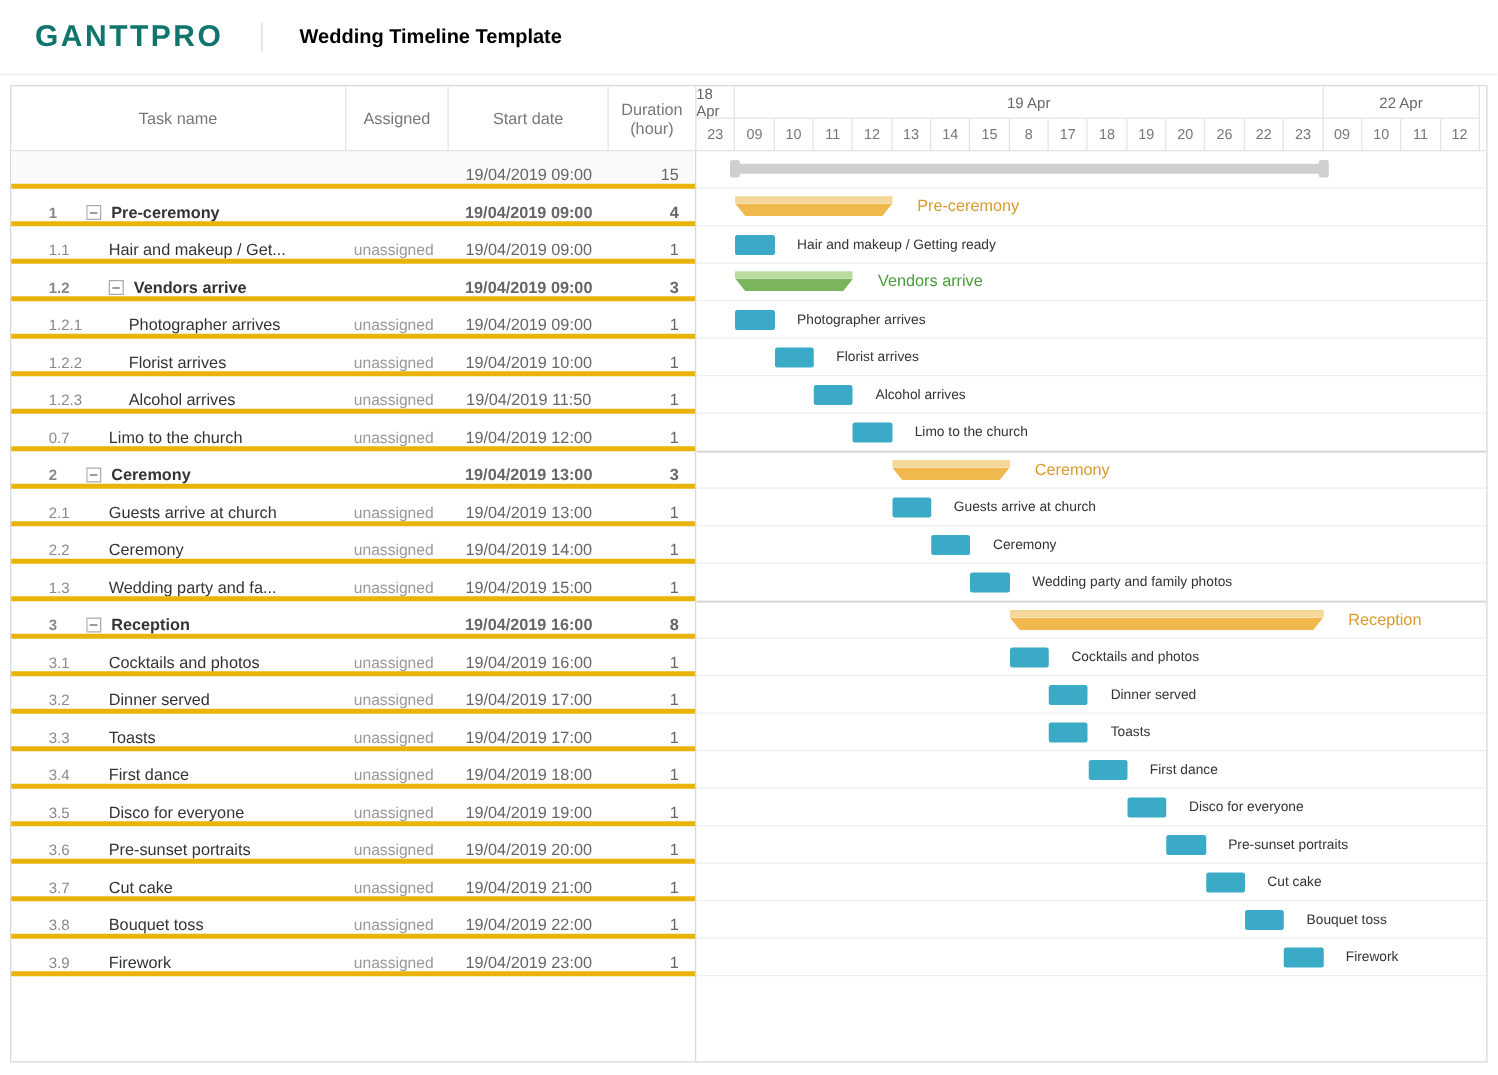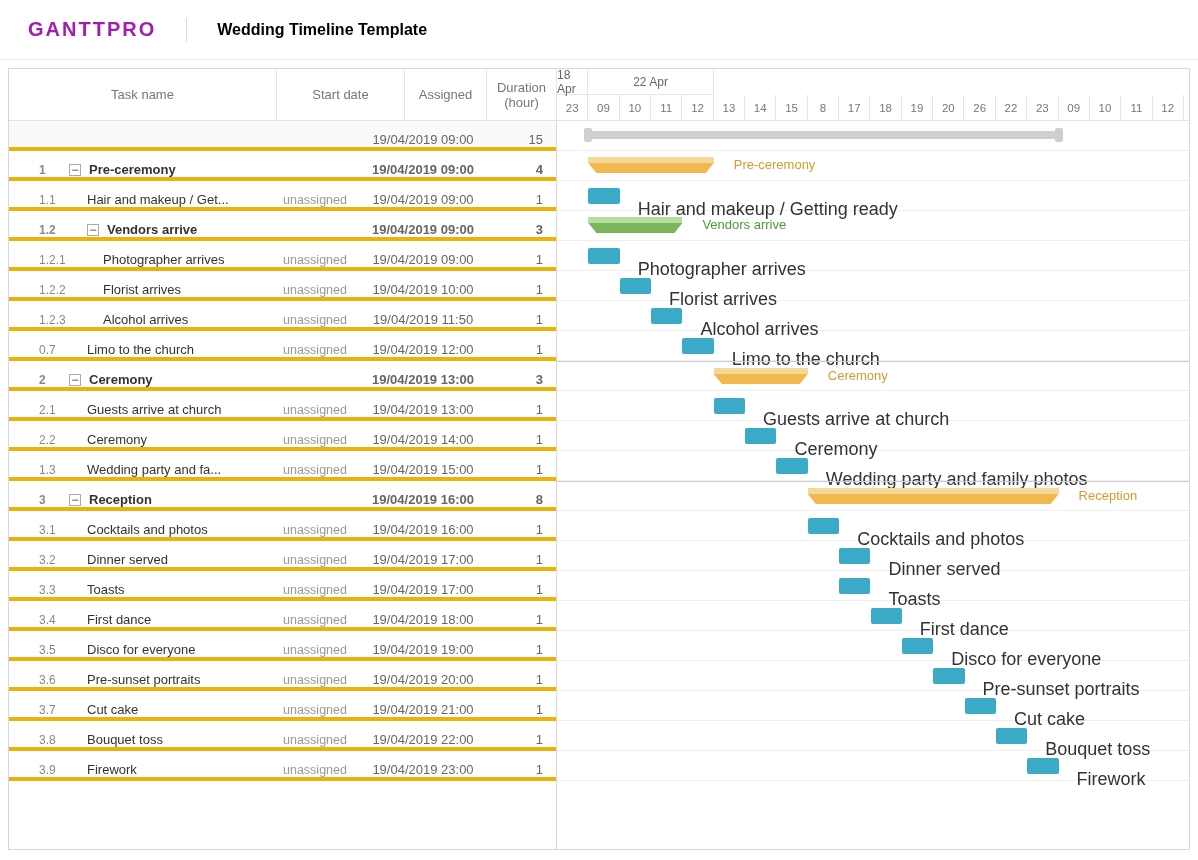--- a/index.html
+++ b/index.html
@@ -1,18 +1,18 @@
 <!DOCTYPE html>
 <html><head>
 <meta charset="utf-8">
 <style>
   * { box-sizing: border-box; margin: 0; padding: 0; }
   body { font-family: Arial, Helvetica, sans-serif; font-size: 13px; color: #333; background: #fff; }
   .topbar { display: flex; align-items: center; height: 60px; padding: 0 28px; border-bottom: 1px solid #ececec; }
-  .logo { font-family: Arial, sans-serif; font-weight: 800; letter-spacing: 2px; color: #a21caf; font-size: 20px; }
+  .logo { font-family: Arial, sans-serif; font-weight: 800; letter-spacing: 2px; color: #0f766e; font-size: 24px; }
   .divider { width: 1px; height: 24px; background: #d9d9d9; margin: 0 30px; }
   .project-title { font-size: 16px; font-weight: bold; color: #000000; }
 
   .sheet { border: 1px solid #d8d8d8; margin: 8px; background: #fff; height: 782px; display: flex; }
 
   
   .left-pane { width: 548px; flex: 0 0 548px; border-right: 1px solid #d8d8d8; }
 
   
   .col-head { height: 52px; display: flex; }
@@ -42,21 +42,21 @@
   .time-head { height:52px; border-bottom:1px solid #e4e4e4; }
   .time-head-row1 { height:26px; display:flex; }
   .time-head-row1 .dcell { border-right:1px solid #e4e4e4; border-bottom:1px solid #e4e4e4; font-size:12px; color:#666; display:flex;align-items:center;justify-content:center; }
   .time-head-row2 { height:26px; display:flex; }
   .time-head-row2 .hcell { width:31.35px; flex:0 0 31.35px; border-right:1px solid #e4e4e4; font-size:11.5px; color:#777; display:flex;align-items:center;justify-content:center; }
 
   .gantt-body { position:relative; }
   .gantt-row { height:30px; border-bottom:1px solid #eee; position:relative; }
   .gantt-row.groupsep { border-top: 1px solid #ccc; }
   .bar-task { position:absolute; top:7px; height:16px; border-radius:2px; background:#3aaac6; }
-  .bar-label { position:absolute; top:20px; height:16px; line-height:16px; font-size:18px; color:#333; white-space:nowrap; }
+  .bar-label { position:absolute; top:7px; height:16px; line-height:16px; font-size:11px; color:#333; white-space:nowrap; }
   .bar-group { position:absolute; top:6px; height:16px; }
   .bar-group .stripe { height:6px; width:100%; }
   .bar-group .body { height:10px; width:100%; }
   .bar-group .glabel { position:absolute; left:100%; top:0px; margin-left:20px; font-size:13px; white-space:nowrap; }
   .grp-orange .stripe { background:#f6d79a; }
   .grp-orange .body { background:#f0b84d; clip-path: polygon(0 0, 100% 0, calc(100% - 8px) 100%, 8px 100%); }
   .grp-orange .glabel { color:#d99a2b; }
   .grp-green .stripe { background:#b9dd9f; }
   .grp-green .body { background:#7ab55c; clip-path: polygon(0 0, 100% 0, calc(100% - 8px) 100%, 8px 100%); }
   .grp-green .glabel { color:#4a9a3a; }
@@ -68,22 +68,22 @@
 <div class="topbar">
   <span class="logo">GANTTPRO</span>
   <div class="divider"></div>
   <span class="project-title">Wedding Timeline Template</span>
 </div>
 
 <div class="sheet">
   <div class="left-pane">
     <div class="col-head">
       <div class="cell cell-taskname">Task name</div>
+      <div class="cell cell-assigned">Assigned</div>
       <div class="cell cell-startdate">Start date</div>
-      <div class="cell cell-assigned">Assigned</div>
       <div class="cell cell-duration">Duration (hour)</div>
     </div>
     <div class="row summary">
       <div class="c-num"></div>
         <div class="c-task"></div>
         <div class="c-assigned"></div>
       <div class="c-start">19/04/2019 09:00</div>
       <div class="c-dur">15</div>
     </div>
     <div id="left-rows">
@@ -280,20 +280,21 @@
           <div class="c-start">19/04/2019 23:00</div>
           <div class="c-dur">1</div>
         </div>
       </div>
   </div>
 
   <div class="right-pane">
     <div class="time-head">
       <div class="time-head-row1" id="days-row">
           <div class="dcell" style="width: 31.35px; flex: 0 0 31.35px;">18 Apr</div>
+          <div class="dcell" style="width: 470.25px; flex: 0 0 470.25px;">19 Apr</div>
           <div class="dcell" style="width: 125.4px; flex: 0 0 125.4px;">22 Apr</div>
         </div>
       <div class="time-head-row2" id="hours-row">
           <div class="hcell">23</div>
           <div class="hcell">09</div>
           <div class="hcell">10</div>
           <div class="hcell">11</div>
           <div class="hcell">12</div>
           <div class="hcell">13</div>
           <div class="hcell">14</div>

